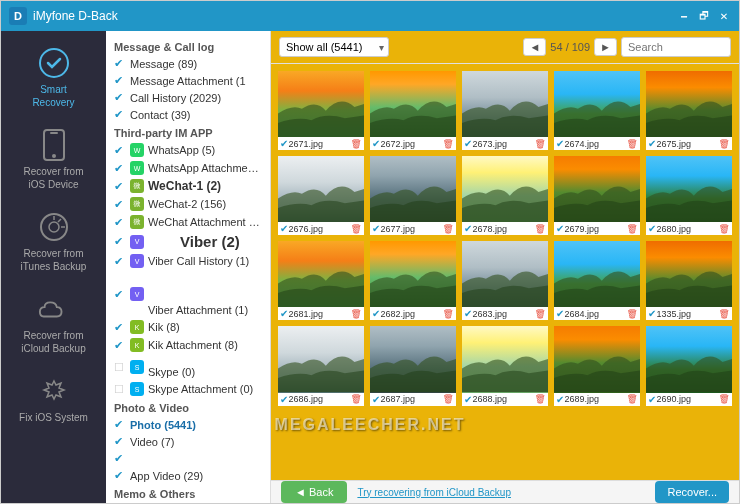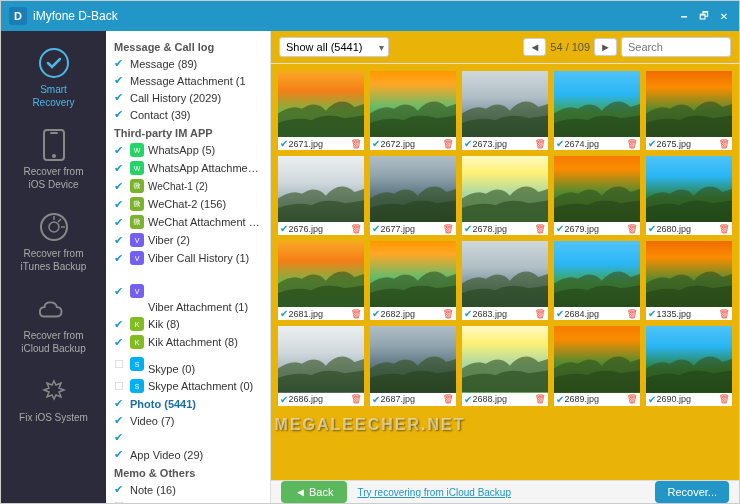--- a/index.html
+++ b/index.html
@@ -150,36 +150,36 @@
           <span class="category-label" style="font-size: 11px; color: rgb(51, 51, 51); font-weight: normal;">WhatsApp (5)</span>
         </div>
         <div class="category-item">
           <span style="color: rgb(33, 150, 199); font-size: 11px; width: 12px;">✔</span>
           <span style="width: 14px; height: 14px; border-radius: 3px; background: rgb(37, 211, 102); color: white; font-size: 7px; display: inline-flex; align-items: center; justify-content: center; flex-shrink: 0;">W</span>
           <span class="category-label" style="font-size: 11px; color: rgb(51, 51, 51); font-weight: normal;">WhatsApp Attachmen...</span>
         </div>
         <div class="category-item">
           <span style="color: rgb(33, 150, 199); font-size: 11px; width: 12px;">✔</span>
           <span style="width: 14px; height: 14px; border-radius: 3px; background: rgb(123, 179, 46); color: white; font-size: 7px; display: inline-flex; align-items: center; justify-content: center; flex-shrink: 0;">微</span>
-          <span class="category-label" style="font-size: 10px; color: rgb(51, 51, 51); font-weight: normal;">WeChat-1 (2)</span>
+          <span class="category-label" style="font-size: 12px; color: rgb(51, 51, 51); font-weight: bold;">WeChat-1 (2)</span>
         </div>
         <div class="category-item">
           <span style="color: rgb(33, 150, 199); font-size: 11px; width: 12px;">✔</span>
           <span style="width: 14px; height: 14px; border-radius: 3px; background: rgb(123, 179, 46); color: white; font-size: 7px; display: inline-flex; align-items: center; justify-content: center; flex-shrink: 0;">微</span>
           <span class="category-label" style="font-size: 11px; color: rgb(51, 51, 51); font-weight: normal;">WeChat-2 (156)</span>
         </div>
         <div class="category-item">
           <span style="color: rgb(33, 150, 199); font-size: 11px; width: 12px;">✔</span>
           <span style="width: 14px; height: 14px; border-radius: 3px; background: rgb(123, 179, 46); color: white; font-size: 7px; display: inline-flex; align-items: center; justify-content: center; flex-shrink: 0;">微</span>
           <span class="category-label" style="font-size: 11px; color: rgb(51, 51, 51); font-weight: normal;">WeChat Attachment (1...</span>
         </div>
         <div class="category-item">
           <span style="color: rgb(33, 150, 199); font-size: 11px; width: 12px;">✔</span>
           <span style="width: 14px; height: 14px; border-radius: 3px; background: rgb(115, 96, 242); color: white; font-size: 7px; display: inline-flex; align-items: center; justify-content: center; flex-shrink: 0;">V</span>
-          <span class="category-label" style="font-size: 11px; color: rgb(51, 51, 51); font-weight: normal;">Viber (2)</span>
+          <span class="category-label" style="font-size: 15px; color: rgb(51, 51, 51); font-weight: bold; margin-left: 32px;">Viber (2)</span>
         </div>
         <div class="category-item">
           <span style="color: rgb(33, 150, 199); font-size: 11px; width: 12px;">✔</span>
           <span style="width: 14px; height: 14px; border-radius: 3px; background: rgb(115, 96, 242); color: white; font-size: 7px; display: inline-flex; align-items: center; justify-content: center; flex-shrink: 0;">V</span>
           <span class="category-label" style="font-size: 11px; color: rgb(51, 51, 51); font-weight: normal;">Viber Call History (1)</span>
         </div>
         <div class="category-item">
           <span style="color: rgb(33, 150, 199); font-size: 11px; width: 12px;">✔</span>
           <span style="width: 14px; height: 14px; border-radius: 3px; background: rgb(115, 96, 242); color: white; font-size: 7px; display: inline-flex; align-items: center; justify-content: center; flex-shrink: 0;">V</span>
           <span class="category-label" style="font-size: 11px; color: rgb(51, 51, 51); font-weight: normal; margin-top: 32px;">Viber Attachment (1)</span>
@@ -197,20 +197,21 @@
         <div class="category-item">
           <span style="color: rgb(204, 204, 204); font-size: 11px; width: 12px;">☐</span>
           <span style="width: 14px; height: 14px; border-radius: 3px; background: rgb(0, 175, 240); color: white; font-size: 7px; display: inline-flex; align-items: center; justify-content: center; flex-shrink: 0;">S</span>
           <span class="category-label" style="font-size: 11px; color: rgb(51, 51, 51); font-weight: normal; margin-top: 10px;">Skype (0)</span>
         </div>
         <div class="category-item">
           <span style="color: rgb(204, 204, 204); font-size: 11px; width: 12px;">☐</span>
           <span style="width: 14px; height: 14px; border-radius: 3px; background: rgb(0, 175, 240); color: white; font-size: 7px; display: inline-flex; align-items: center; justify-content: center; flex-shrink: 0;">S</span>
           <span class="category-label" style="font-size: 11px; color: rgb(51, 51, 51); font-weight: normal;">Skype Attachment (0)</span>
         </div>
+        <div class="category-section-title">Photo &amp; Video</div>
         <div class="category-item">
           <span style="color: rgb(33, 150, 199); font-size: 11px; width: 12px;">✔</span>
           <span class="category-label" style="font-size: 11px; color: rgb(26, 110, 168); font-weight: 600;">Photo (5441)</span>
         </div>
         <div class="category-item">
           <span style="color: rgb(33, 150, 199); font-size: 11px; width: 12px;">✔</span>
           <span class="category-label" style="font-size: 11px; color: rgb(51, 51, 51); font-weight: normal;">Video (7)</span>
         </div>
         <div class="category-item">
           <span style="color: rgb(33, 150, 199); font-size: 11px; width: 12px;">✔</span>

